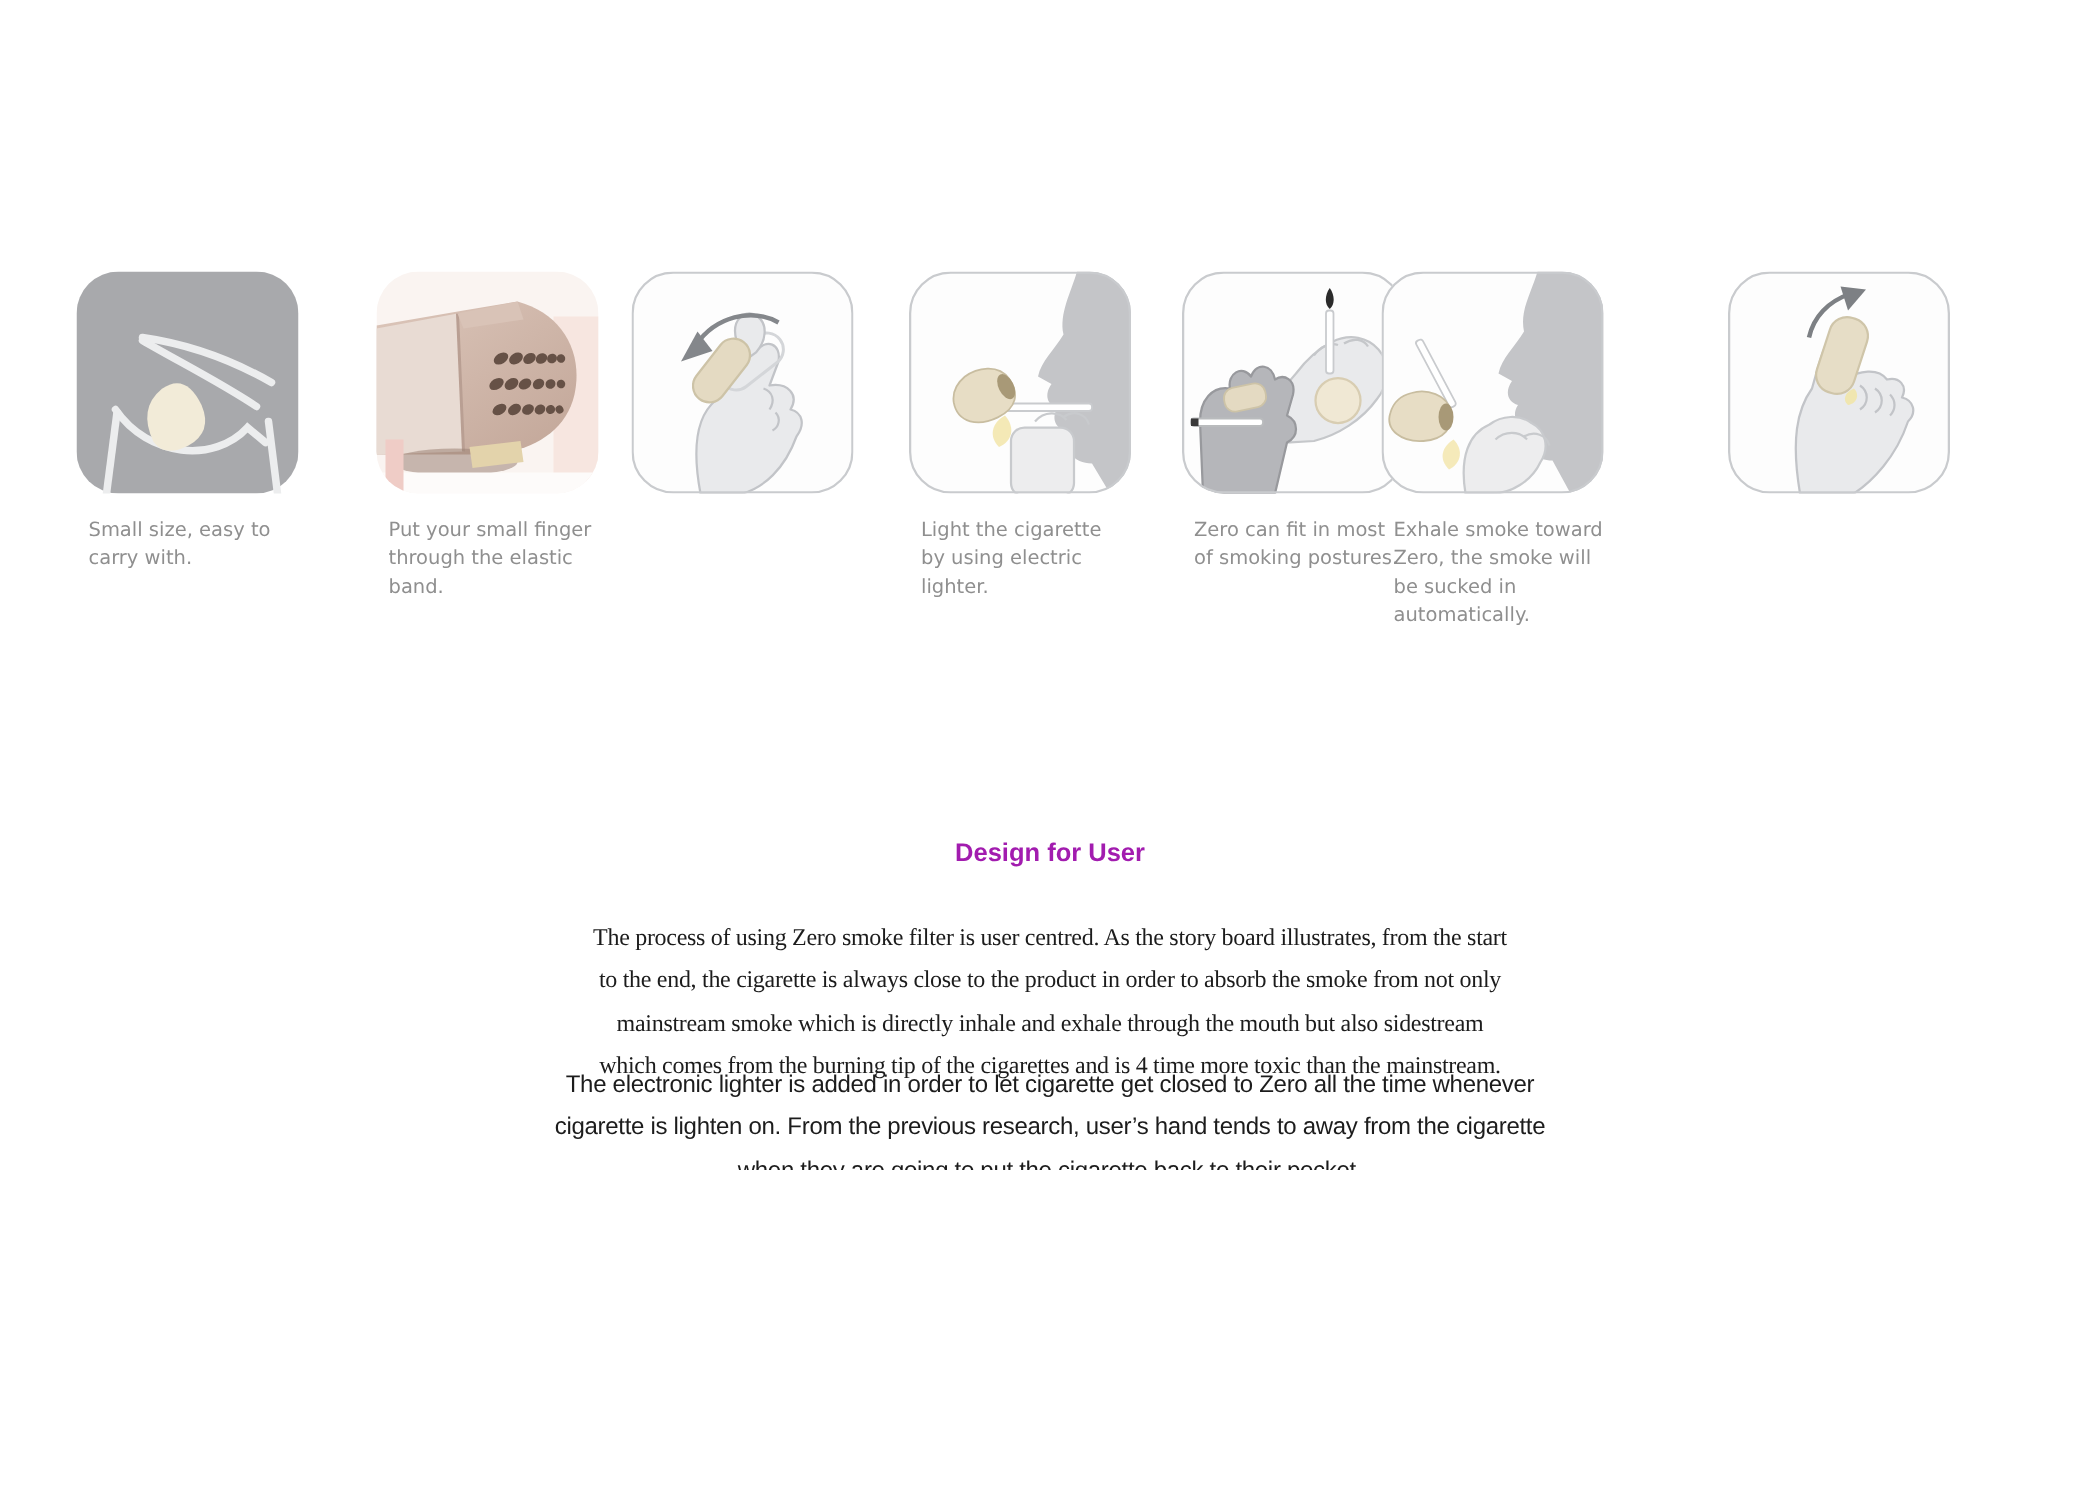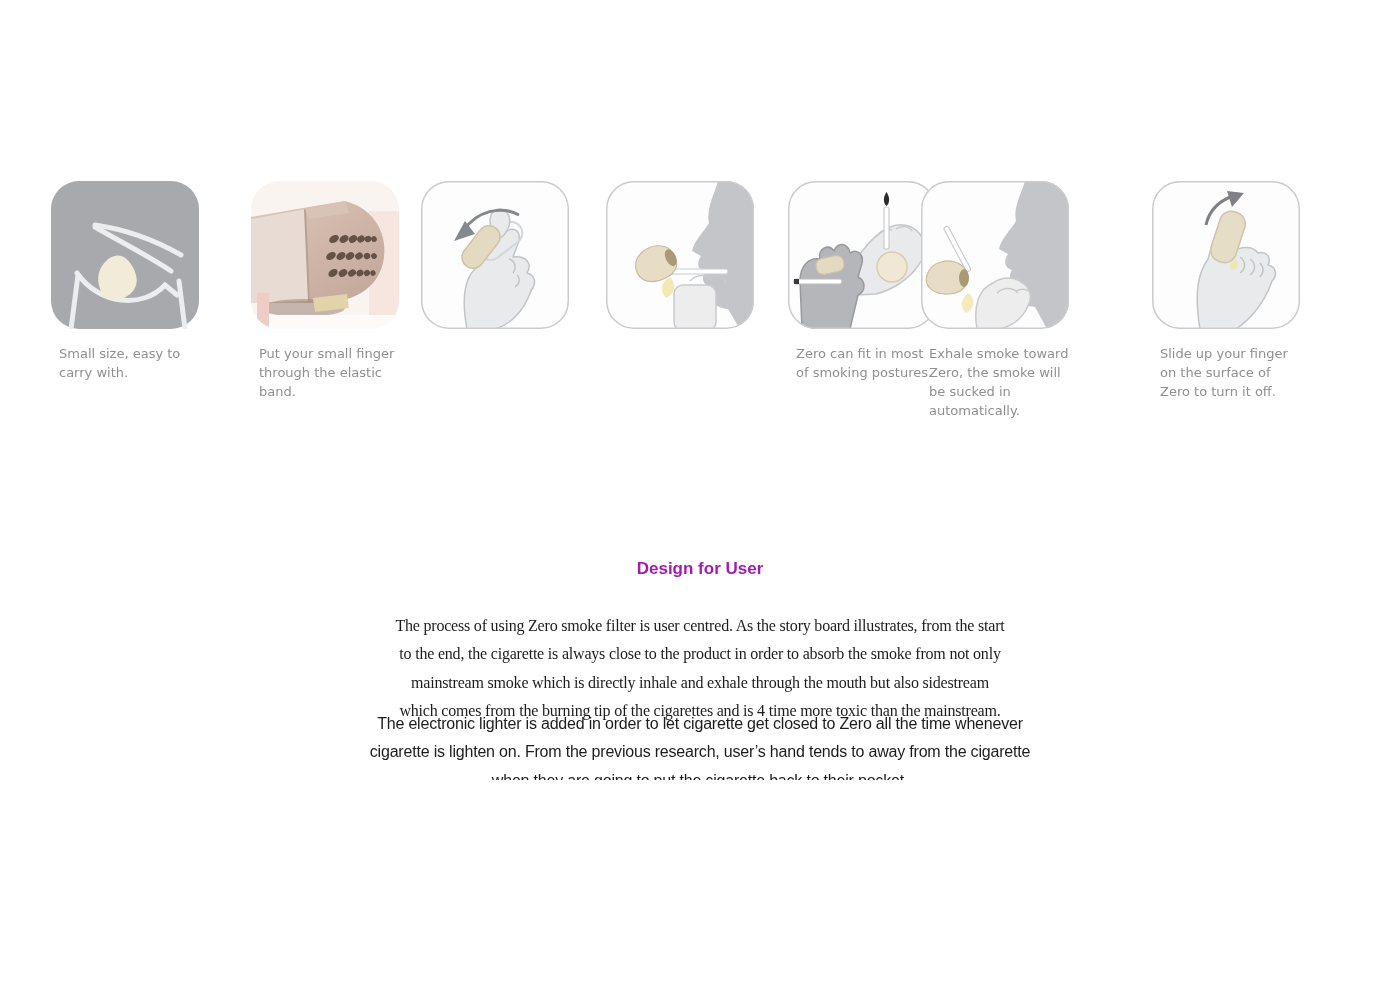--- a/index.html
+++ b/index.html
@@ -141,20 +141,23 @@
           <path d="M84 100 C90 93 100 93 105 99 M103 97 C110 92 118 95 120 102" stroke="#c8cacd" stroke-width="1.5" fill="none"></path>
           <path d="M64 96 C71 104 69 113 60 117 C53 110 55 101 64 96 Z" fill="#f2e5a9" opacity="0.85"></path>
           <rect x="64" y="88" width="58" height="5" rx="2" fill="#ffffff" stroke="#c9cbce" stroke-width="1.2"></rect>
           <g transform="translate(54,82) rotate(-26)">
             <path d="M-24 -6 C-28 8 -16 16 -2 16 C12 16 18 8 16 -4 C14 -16 0 -20 -10 -18 C-18 -16 -22 -12 -24 -6 Z" fill="#e7ddc5" stroke="#c8bda0" stroke-width="1.2"></path>
             <ellipse cx="12" cy="0" rx="5" ry="9" fill="#a89977"></ellipse>
           </g>
         </g>
         <rect x="0.75" y="0.75" width="146.5" height="146.5" rx="27" fill="none" stroke="#c9cbce" stroke-width="1.5"></rect>
       </svg>
+      <figcaption class="caption">Light the cigarette
+by using electric
+lighter.</figcaption>
     </figure>
 
     <figure class="step" style="left:788px">
       <svg class="panel" viewBox="0 0 148 148">
         <defs>
             <clipPath id="p5clip">
               <rect width="148" height="148" rx="28"></rect>
             </clipPath>
           </defs>
         <g clip-path="url(#p5clip)">
@@ -213,23 +216,20 @@
           <rect width="148" height="148" fill="#fdfdfd"></rect>
           <path d="M48 148 C42 112 46 92 56 78 C60 64 64 48 70 40 C74 32 83 34 83 44 C81 56 78 64 76 72 C88 66 100 64 106 72 C114 70 120 76 116 84 C124 86 126 94 120 100 C112 124 96 140 84 148 Z" fill="#e9eaec" stroke="#c2c4c8" stroke-width="1.5" stroke-linejoin="round"></path>
           <path d="M88 76 C94 80 94 88 88 92 M98 78 C104 82 104 90 98 94 M108 82 C112 86 112 92 108 96" stroke="#c2c4c8" stroke-width="1.5" fill="none"></path>
           <rect x="-13" y="-26" width="26" height="52" rx="12" transform="translate(76,56) rotate(18)" fill="#e6ddc6" stroke="#cfc5a9" stroke-width="1.5"></rect>
           <path d="M84 78 C88 82 86 88 80 89 C76 86 78 80 84 78 Z" fill="#f0e6b0"></path>
           <path d="M54 44 C57 30 67 20 81 15" fill="none" stroke="#7d8084" stroke-width="3"></path>
           <path d="M75 10 L92 12 L80 26 Z" fill="#7d8084"></path>
         </g>
         <rect x="0.75" y="0.75" width="146.5" height="146.5" rx="27" fill="none" stroke="#c9cbce" stroke-width="1.5"></rect>
       </svg>
-      <figcaption class="caption">Slide up your finger
-on the surface of
-Zero to turn it off.</figcaption>
     </figure>
 
   </section>
 
   <h2 class="heading">Design for User</h2>
   <p class="para para-1">The process of using Zero smoke filter is user centred. As the story board illustrates, from the start
 to the end, the cigarette is always close to the product in order to absorb the smoke from not only
 mainstream smoke which is directly inhale and exhale through the mouth but also sidestream
 which comes from the burning tip of the cigarettes and is 4 time more toxic than the mainstream.</p>
   <p class="para para-2">The electronic lighter is added in order to let cigarette get closed to Zero all the time whenever

